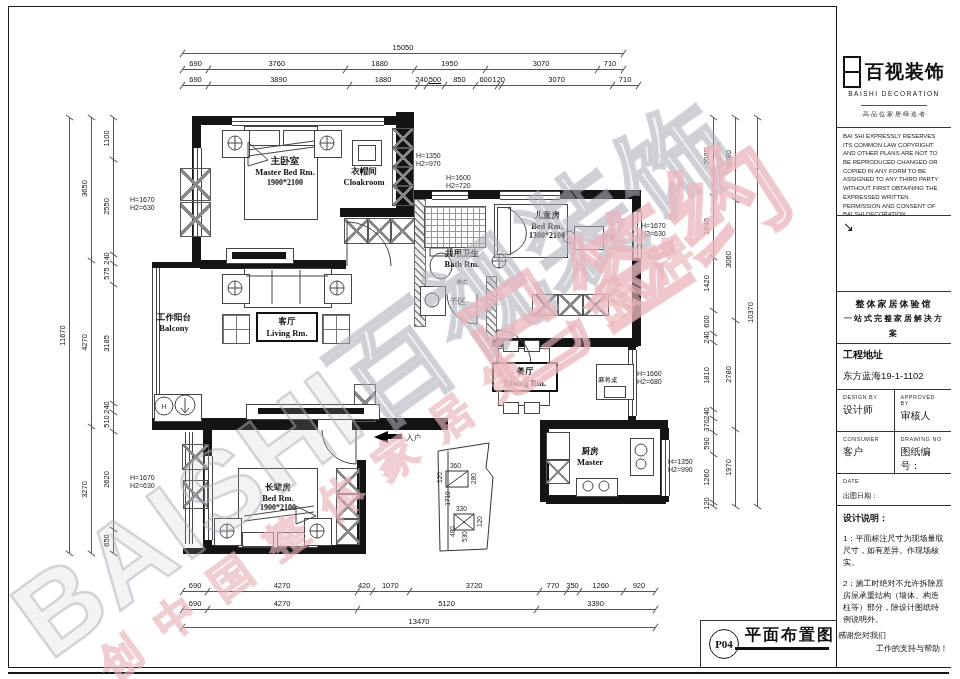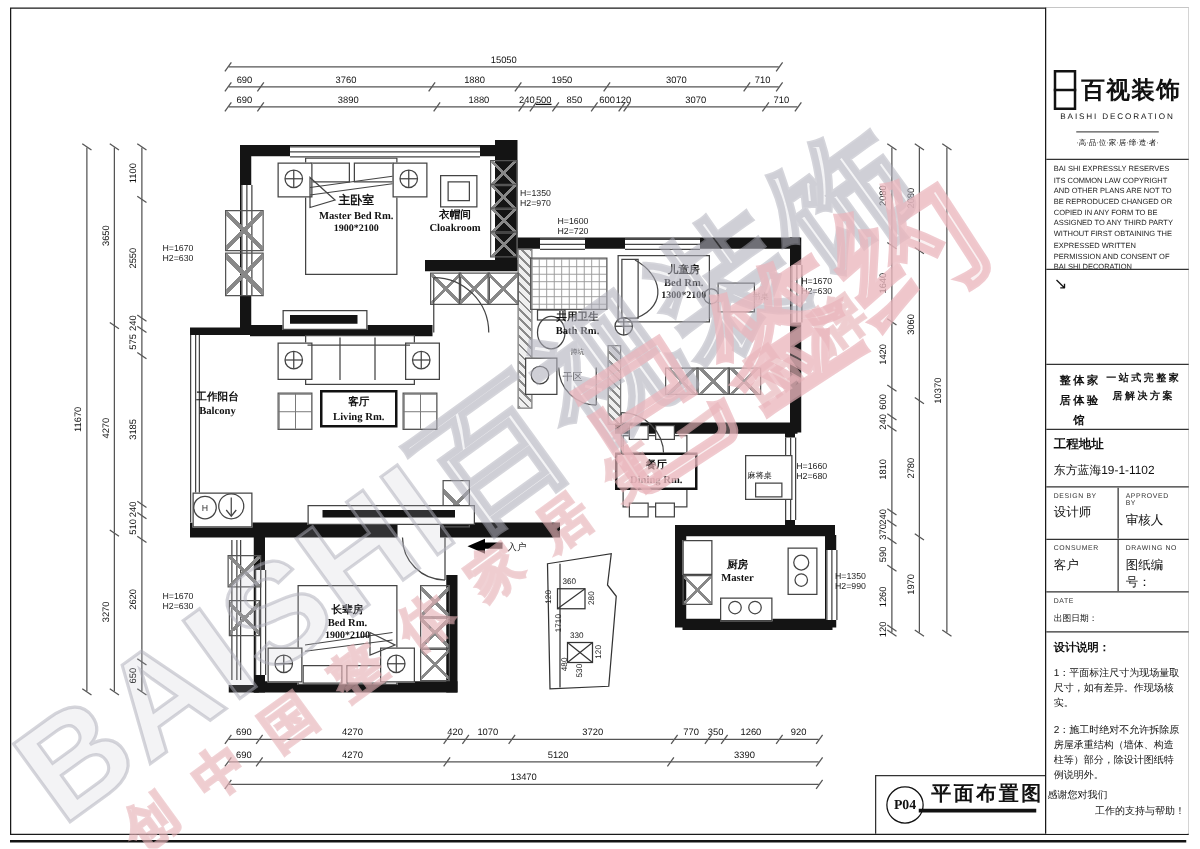--- a/index.html
+++ b/index.html
@@ -540,21 +540,21 @@
           </span>
         <span style="font-size:19px;font-weight:700;letter-spacing:1px">百视装饰</span>
       </div>
       <div style="font-size:6.5px;letter-spacing:1.5px;margin-top:2px">BAISHI DECORATION</div>
       <div style="font-size:6px;margin-top:8px;border-top:1px solid #555;padding-top:4px;white-space:nowrap">·高·品·位·家·居·缔·造·者·</div>
     </div>
     <div class="sb legal-en" style="height:88px">BAI SHI EXPRESSLY RESERVES ITS COMMON LAW COPYRIGHT AND OTHER PLANS ARE NOT TO BE REPRODUCED CHANGED OR COPIED IN ANY FORM TO BE ASSIGNED TO ANY THIRD PARTY WITHOUT FIRST OBTAINING THE EXPRESSED WRITTEN PERMISSION AND CONSENT OF BAI SHI DECORATION</div>
     <div class="sb" style="height:76px">
       <div style="font-size:13px;line-height:1">↘</div>
     </div>
-    <div class="sb" style="height:52px;display:flex;flex-direction:row;justify-content:flex-start">
+    <div class="sb" style="height:52px;display:flex;flex-direction:column;justify-content:flex-start">
       <span class="sloganl">整体家居体验馆</span>
       <span class="sloganl" style="font-size:8px">一站式完整家居解决方案</span>
     </div>
     <div class="sb" style="height:46px">
       <span style="display:block;font-size:10px;font-weight:700">工程地址</span>
       <span style="display:block;font-size:9.5px;margin-top:8px">东方蓝海19-1-1102</span>
     </div>
     <div class="sb tbrow" style="height:42px">
       <div class="tbcell">
         <span class="tb-en">DESIGN BY</span>

